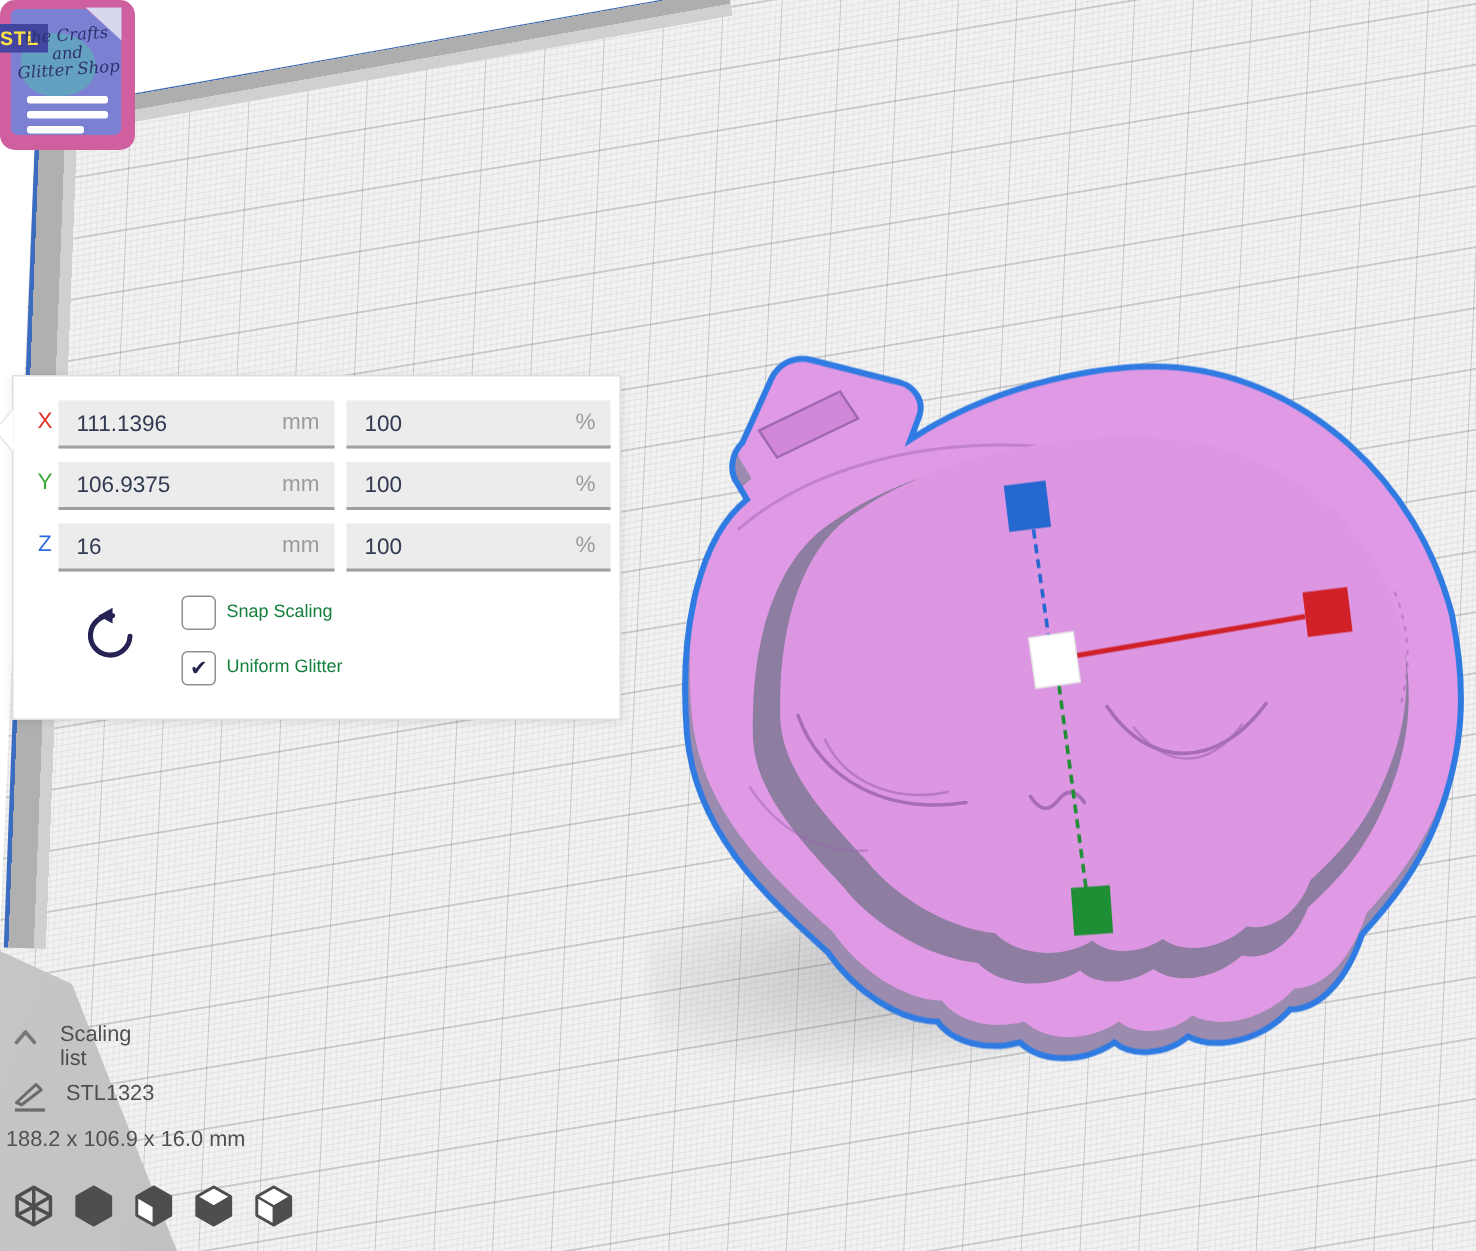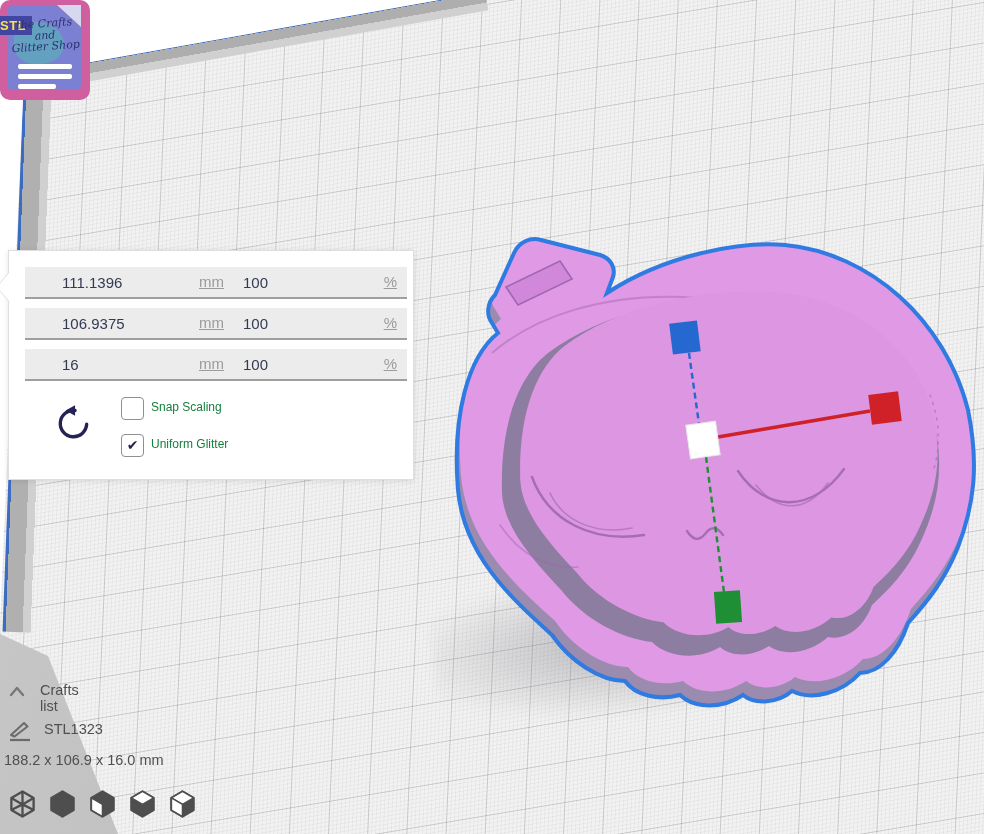--- a/index.html
+++ b/index.html
@@ -85,27 +85,27 @@
     position:absolute;left:-12px;top:22px;width:0;height:0;
     border-top:14px solid transparent;border-bottom:14px solid transparent;
     border-right:12px solid #ffffff;filter:drop-shadow(-1px 0 0 #dedede);
   }
   .srow{position:absolute;left:0;width:100%;height:30px;}
   .srow .axis{
     position:absolute;left:12px;top:5px;width:18px;text-align:center;
     font-size:15px;color:#444;
   }
   .field{position:absolute;top:0;height:30px;background:#ececec;border-bottom:2px solid #9f9f9f;}
-  .field.mm{left:16px;width:184px;padding-left:25px;}
+  .field.mm{left:30px;width:184px;}
   .field.pct{left:222px;width:176px;}
   .field input{
     border:none;background:transparent;outline:none;width:100%;height:100%;
     font-family:inherit;font-size:15px;color:#333b52;padding:0 34px 0 12px;box-sizing:border-box;
   }
-  .field .suffix{position:absolute;right:10px;top:6px;font-size:15px;color:#9b9b9b;pointer-events:none;text-decoration:underline;}
+  .field .suffix{position:absolute;right:10px;top:6px;font-size:15px;color:#9b9b9b;pointer-events:none;}
   .row-x{top:16px;} .row-y{top:57px;} .row-z{top:98px;}
   .reset-btn{position:absolute;left:46px;top:150px;width:38px;height:40px;cursor:pointer;}
   .cb-row{position:absolute;left:112px;height:24px;}
   .cb-row.snap{top:146px;} .cb-row.uniform{top:183px;}
   .checkbox{
     position:absolute;left:0;top:0;width:21px;height:21px;background:#fff;
     border:1.5px solid #8f8f8f;border-radius:4px;text-align:center;
     font-size:14px;font-weight:bold;color:#23214d;line-height:21px;
   }
   .cb-label{position:absolute;left:30px;top:3px;font-size:12px;color:#15803d;white-space:nowrap;}
@@ -276,21 +276,21 @@
     <span class="checkbox">✔</span>
     <span class="cb-label">Uniform Glitter</span>
   </div>
 </div>
 
 <div class="obj-area">
   <div class="obj-header">
     <svg class="chev" width="22" height="16" viewBox="0 0 22 16">
       <polyline points="5,12 11,5 17,12" fill="none" stroke="#787878" stroke-width="2.4" stroke-linecap="round" stroke-linejoin="round"></polyline>
     </svg>
-    <span class="lbl">Crafts list</span>
+    <span class="lbl">Scaling list</span>
   </div>
   <div class="obj-item">
     <svg class="pencil" width="26" height="26" viewBox="0 0 26 26">
       <polygon points="3,19 16,7 19.5,10.5 6.5,20.5" fill="none" stroke="#6b6b6b" stroke-width="2" stroke-linejoin="round"></polygon>
       <line x1="2" y1="24" x2="22" y2="24" stroke="#6b6b6b" stroke-width="2.2"></line>
     </svg>
     <span class="lbl">STL1323</span>
   </div>
   <div class="obj-dims">188.2 x 106.9 x 16.0 mm</div>
 </div>

